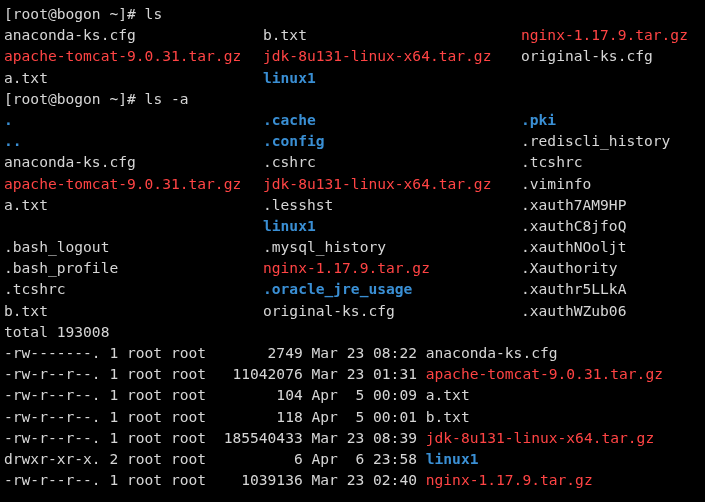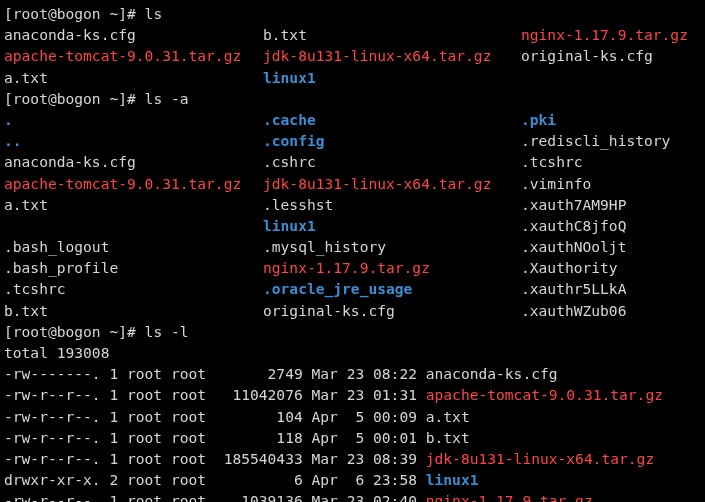--- a/index.html
+++ b/index.html
@@ -59,21 +59,20 @@
     <div class="cols"><span class="c c1 fg-blue">.</span><span class="c c2 fg-blue">.cache</span><span class="c c3 fg-blue">.pki</span></div>
     <div class="cols"><span class="c c1 fg-blue">..</span><span class="c c2 fg-blue">.config</span><span class="c c3 fg-default">.rediscli_history</span></div>
     <div class="cols"><span class="c c1 fg-default">anaconda-ks.cfg</span><span class="c c2 fg-default">.cshrc</span><span class="c c3 fg-default">.tcshrc</span></div>
     <div class="cols"><span class="c c1 fg-red">apache-tomcat-9.0.31.tar.gz</span><span class="c c2 fg-red">jdk-8u131-linux-x64.tar.gz</span><span class="c c3 fg-default">.viminfo</span></div>
     <div class="cols"><span class="c c1 fg-default">a.txt</span><span class="c c2 fg-default">.lesshst</span><span class="c c3 fg-default">.xauth7AM9HP</span></div>
     <div class="cols"><span class="c c2 fg-blue">linux1</span><span class="c c3 fg-default">.xauthC8jfoQ</span></div>
     <div class="cols"><span class="c c1 fg-default">.bash_logout</span><span class="c c3 fg-default">.xauthNOoljt</span><span class="c c2 fg-default">.mysql_history</span></div>
     <div class="cols"><span class="c c1 fg-default">.bash_profile</span><span class="c c2 fg-red">nginx-1.17.9.tar.gz</span><span class="c c3 fg-default">.Xauthority</span></div>
     <div class="cols"><span class="c c1 fg-default">.tcshrc</span><span class="c c2 fg-blue">.oracle_jre_usage</span><span class="c c3 fg-default">.xauthr5LLkA</span></div>
     <div class="cols"><span class="c c1 fg-default">b.txt</span><span class="c c2 fg-default">original-ks.cfg</span><span class="c c3 fg-default">.xauthWZub06</span></div>
-    <div class="line"><span class="fg-default">[root@bogon ~]# </span><span class="fg-default">ls -l</span></div>
     <div class="line fg-default">total 193008</div>
     <div class="line"><span class="fg-default">-rw-------. 1 root root       2749 Mar 23 08:22 </span><span class="fg-default">anaconda-ks.cfg</span></div>
     <div class="line"><span class="fg-default">-rw-r--r--. 1 root root   11042076 Mar 23 01:31 </span><span class="fg-red">apache-tomcat-9.0.31.tar.gz</span></div>
     <div class="line"><span class="fg-default">-rw-r--r--. 1 root root        104 Apr  5 00:09 </span><span class="fg-default">a.txt</span></div>
     <div class="line"><span class="fg-default">-rw-r--r--. 1 root root        118 Apr  5 00:01 </span><span class="fg-default">b.txt</span></div>
     <div class="line"><span class="fg-default">-rw-r--r--. 1 root root  185540433 Mar 23 08:39 </span><span class="fg-red">jdk-8u131-linux-x64.tar.gz</span></div>
     <div class="line"><span class="fg-default">drwxr-xr-x. 2 root root          6 Apr  6 23:58 </span><span class="fg-blue">linux1</span></div>
     <div class="line"><span class="fg-default">-rw-r--r--. 1 root root    1039136 Mar 23 02:40 </span><span class="fg-red">nginx-1.17.9.tar.gz</span></div>
   </div>
 

